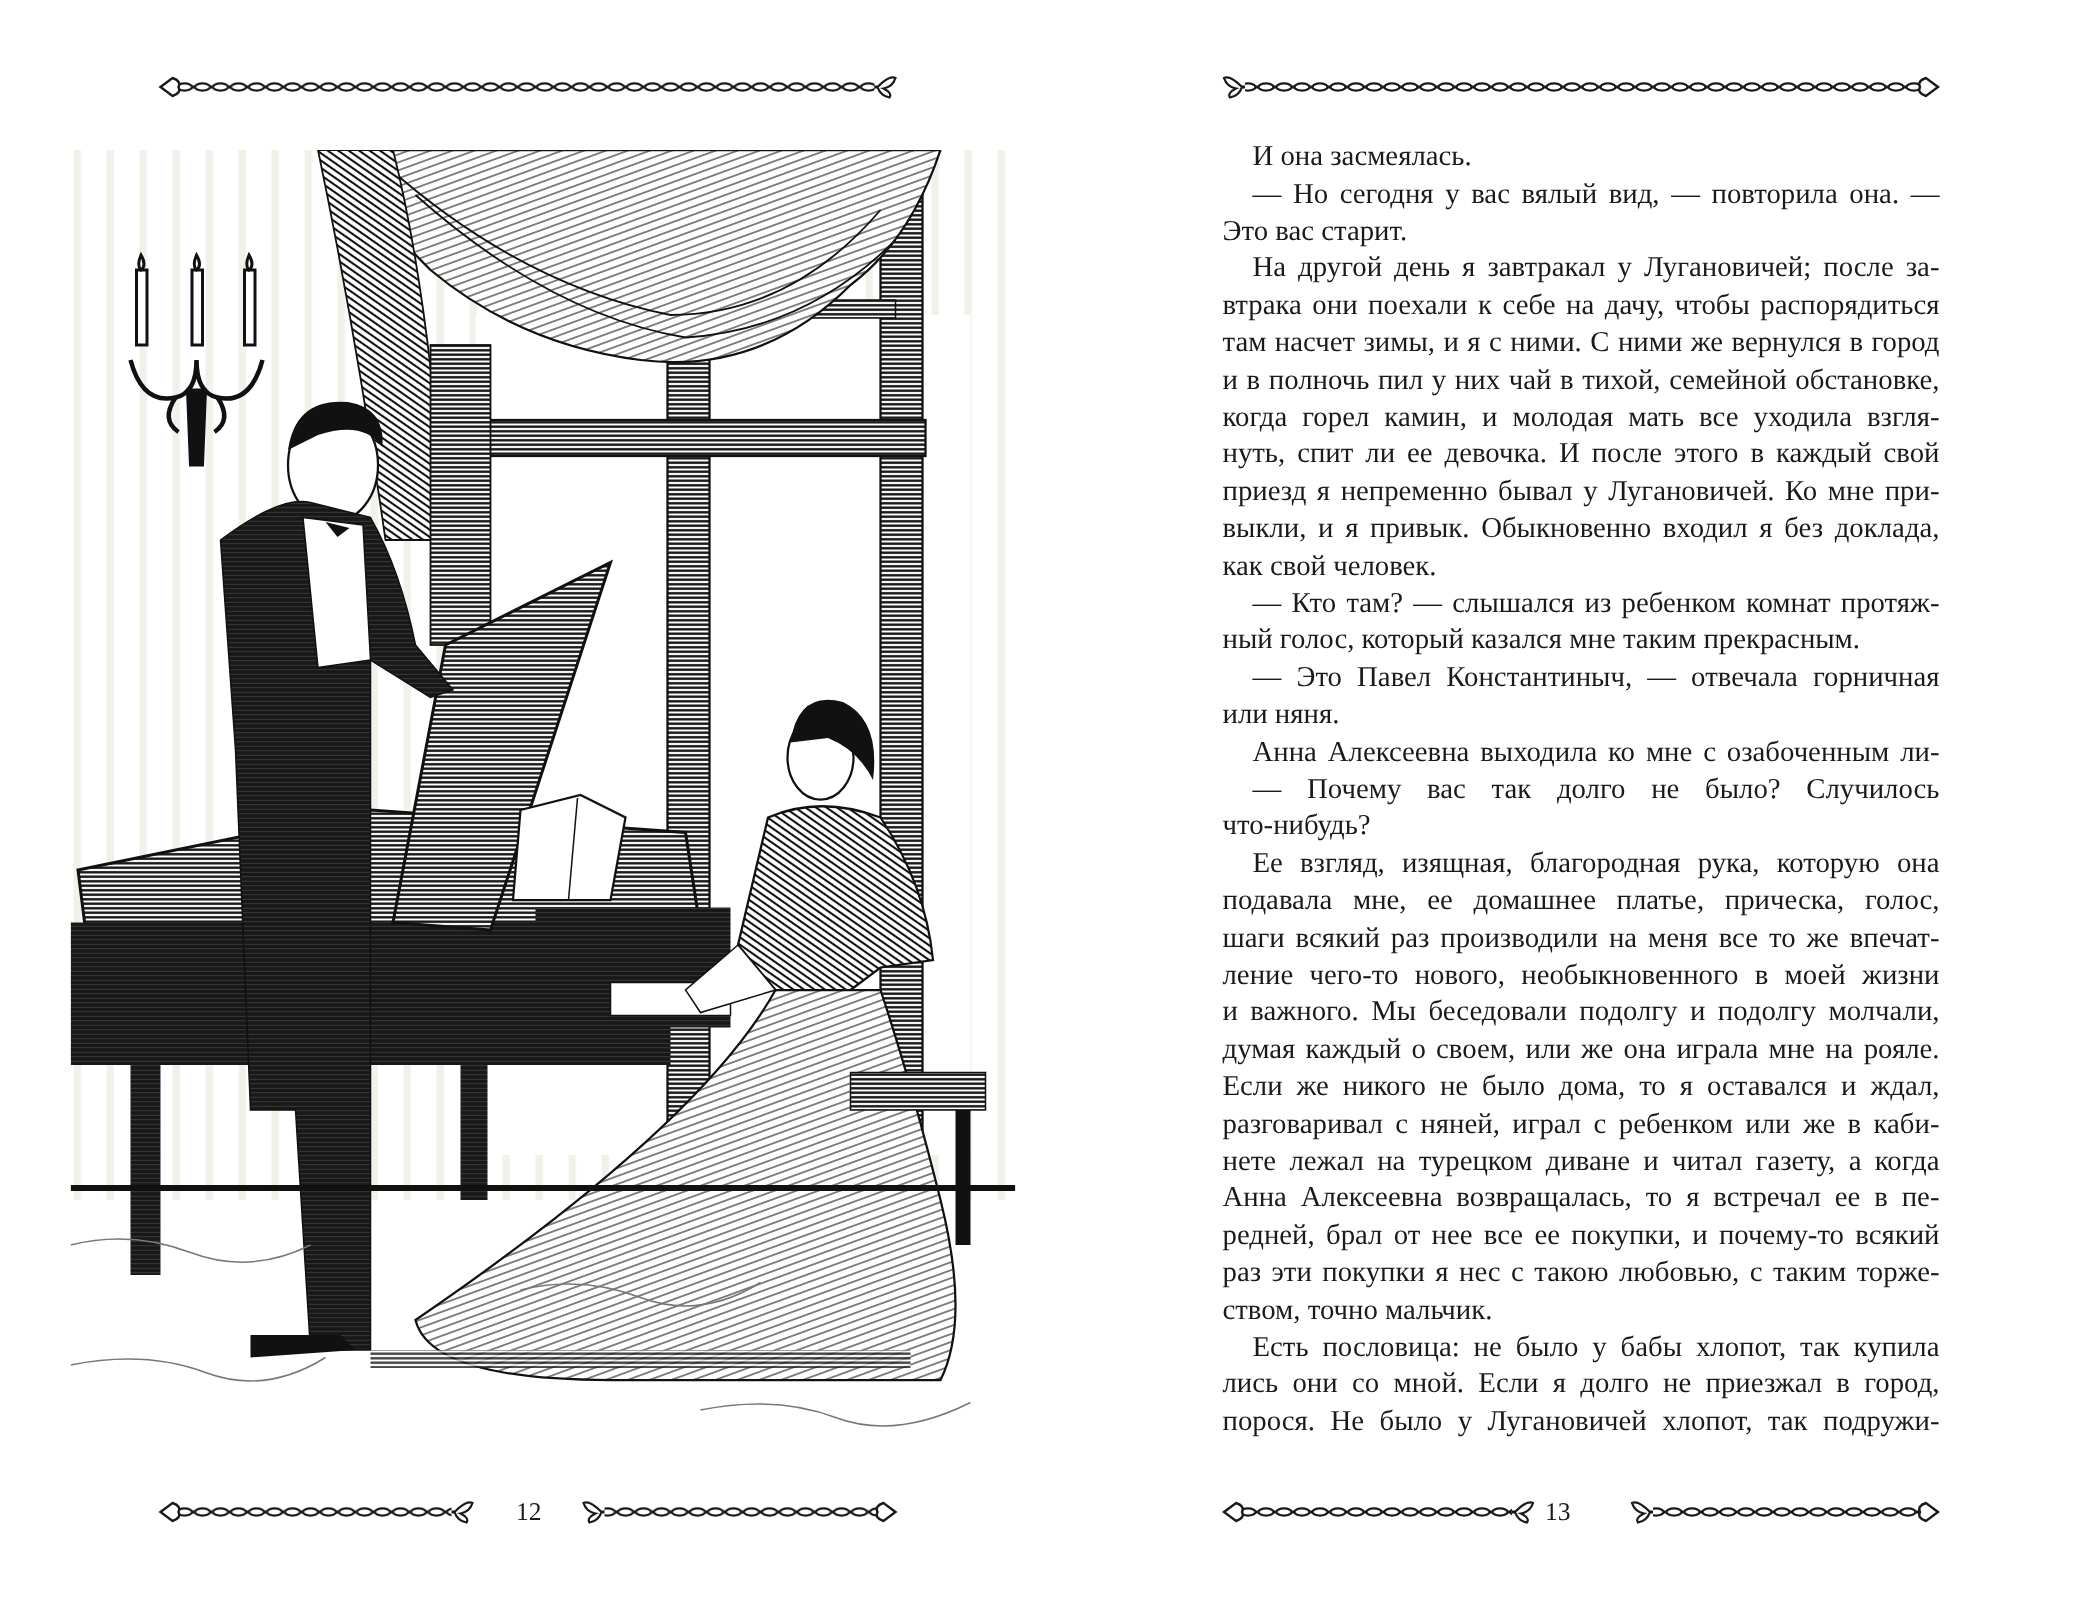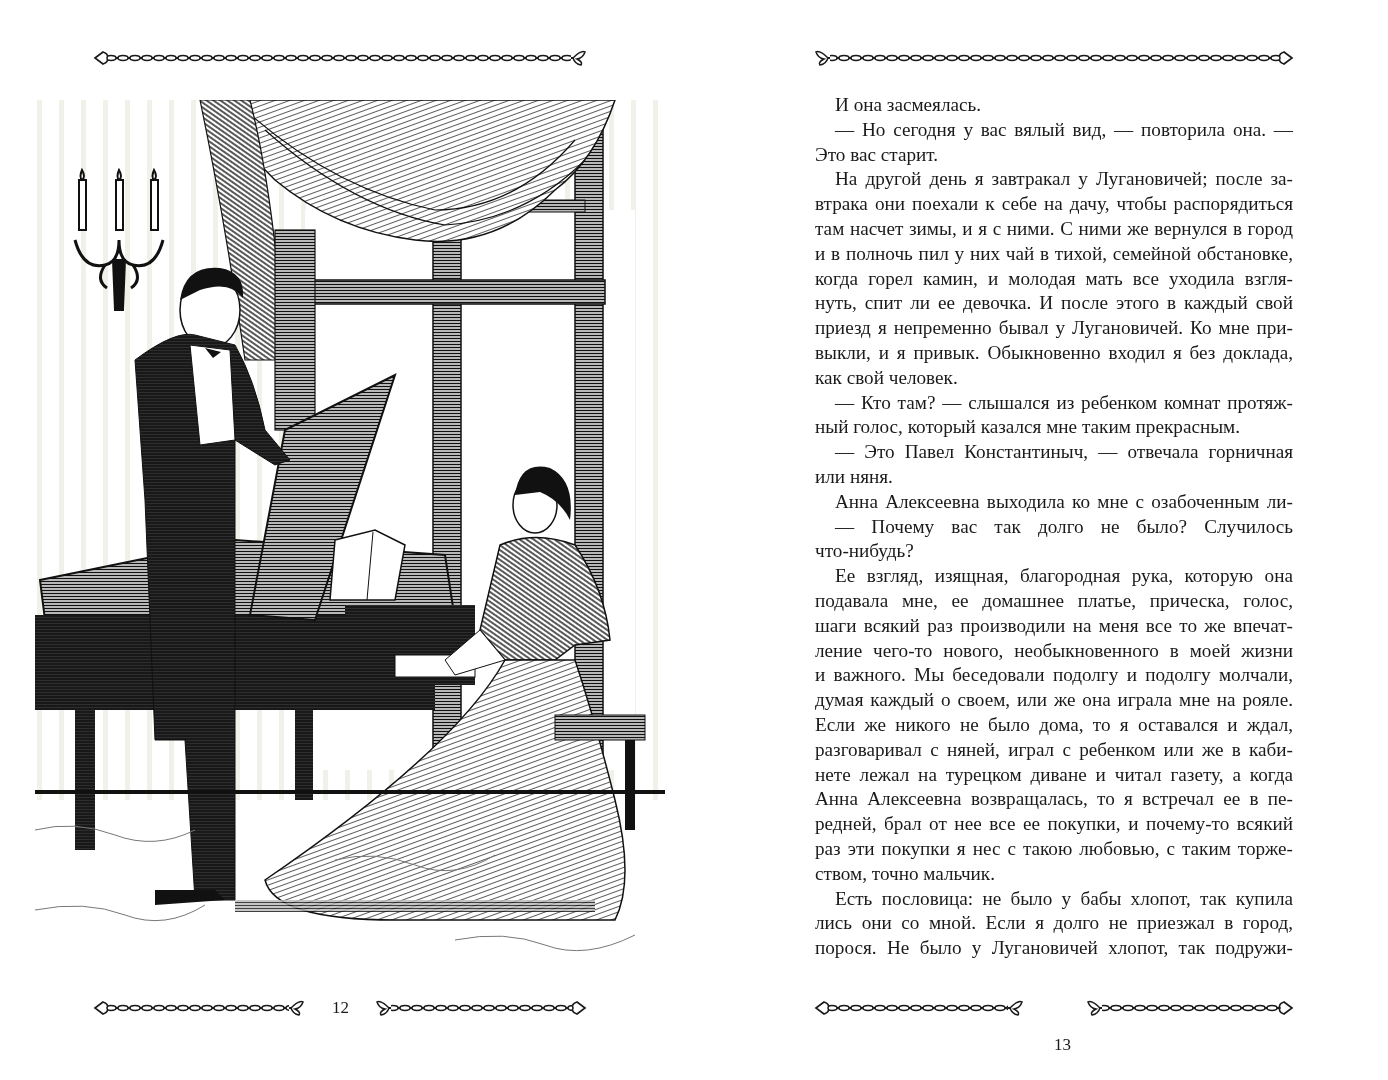--- a/index.html
+++ b/index.html
@@ -1,21 +1,21 @@
 <!DOCTYPE html>
 <html><head>
 <meta charset="utf-8">
 <style>
   html, body { margin: 0; padding: 0; }
   body {
     width: 1388px; height: 1080px; background: #ffffff; position: relative; overflow: hidden;
     font-family: "Liberation Serif", "DejaVu Serif", serif; color: #1a1a1a;
   }
   .page { position: absolute; top: 0; height: 908px; }
-  .page-left { left: 0; width: 694px; text-align: center; }
+  .page-left { left: 12px; width: 694px; text-align: center; }
   .page-right { left: 694px; width: 694px; }
 
   .chain { position: absolute; height: 16px; }
   .chain svg { display: block; width: 100%; height: 100%; }
 
   .folio { position: absolute; font-size: 17px; color: #1a1a1a; top: 998px; }
 
   .illustration {
     position: absolute; left: 35px; top: 100px; width: 630px; height: 866px;
     background: #ffffff; overflow: hidden;
@@ -231,21 +231,21 @@
           <ellipse cx="6" cy="8" rx="5" ry="2.4" fill="#fff" stroke="#1a1a1a" stroke-width="1.5"></ellipse>
         </pattern>
       </defs>
       <line x1="12" y1="8" x2="196" y2="8" stroke="#1a1a1a" stroke-width="2"></line>
       <rect x="14" y="4" width="180" height="8" fill="url(#links5)"></rect>
       <path d="M2 8 L10 2 Q16 4 14 8 Q16 12 10 14 Z" fill="#fff" stroke="#1a1a1a" stroke-width="1.6"></path>
       <path d="M196 8 Q204 0 208 2 Q206 8 200 9 Q206 12 204 15 Q198 14 196 8 Z" fill="#fff" stroke="#1a1a1a" stroke-width="1.5"></path>
     </svg>
   </div>
 
-  <div class="folio" style="left:360px;margin-top:37px;">13</div>
+  <div class="folio" style="left:336px;">13</div>
 
   <div class="chain" style="left:392px; top:1000px; width:208px;">
     <svg viewBox="0 0 208 16" preserveAspectRatio="none">
       <defs>
         <pattern id="links6" x="0" y="0" width="12" height="16" patternUnits="userSpaceOnUse">
           <ellipse cx="6" cy="8" rx="5" ry="2.4" fill="#fff" stroke="#1a1a1a" stroke-width="1.5"></ellipse>
         </pattern>
       </defs>
       <line x1="14" y1="8" x2="196" y2="8" stroke="#1a1a1a" stroke-width="2"></line>
       <rect x="16" y="4" width="178" height="8" fill="url(#links6)"></rect>

